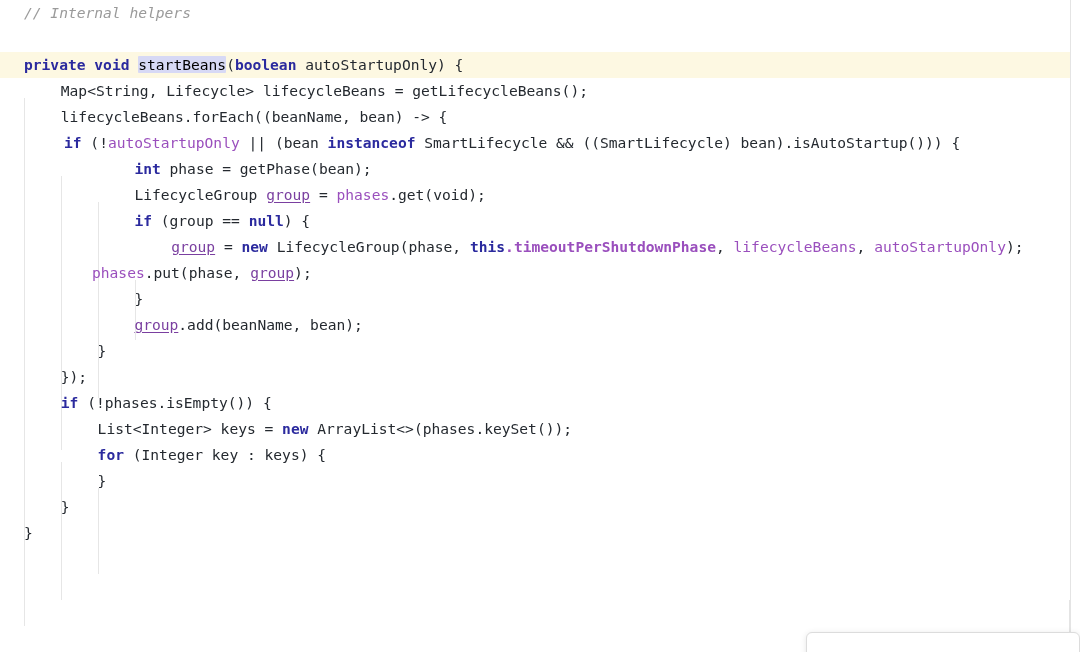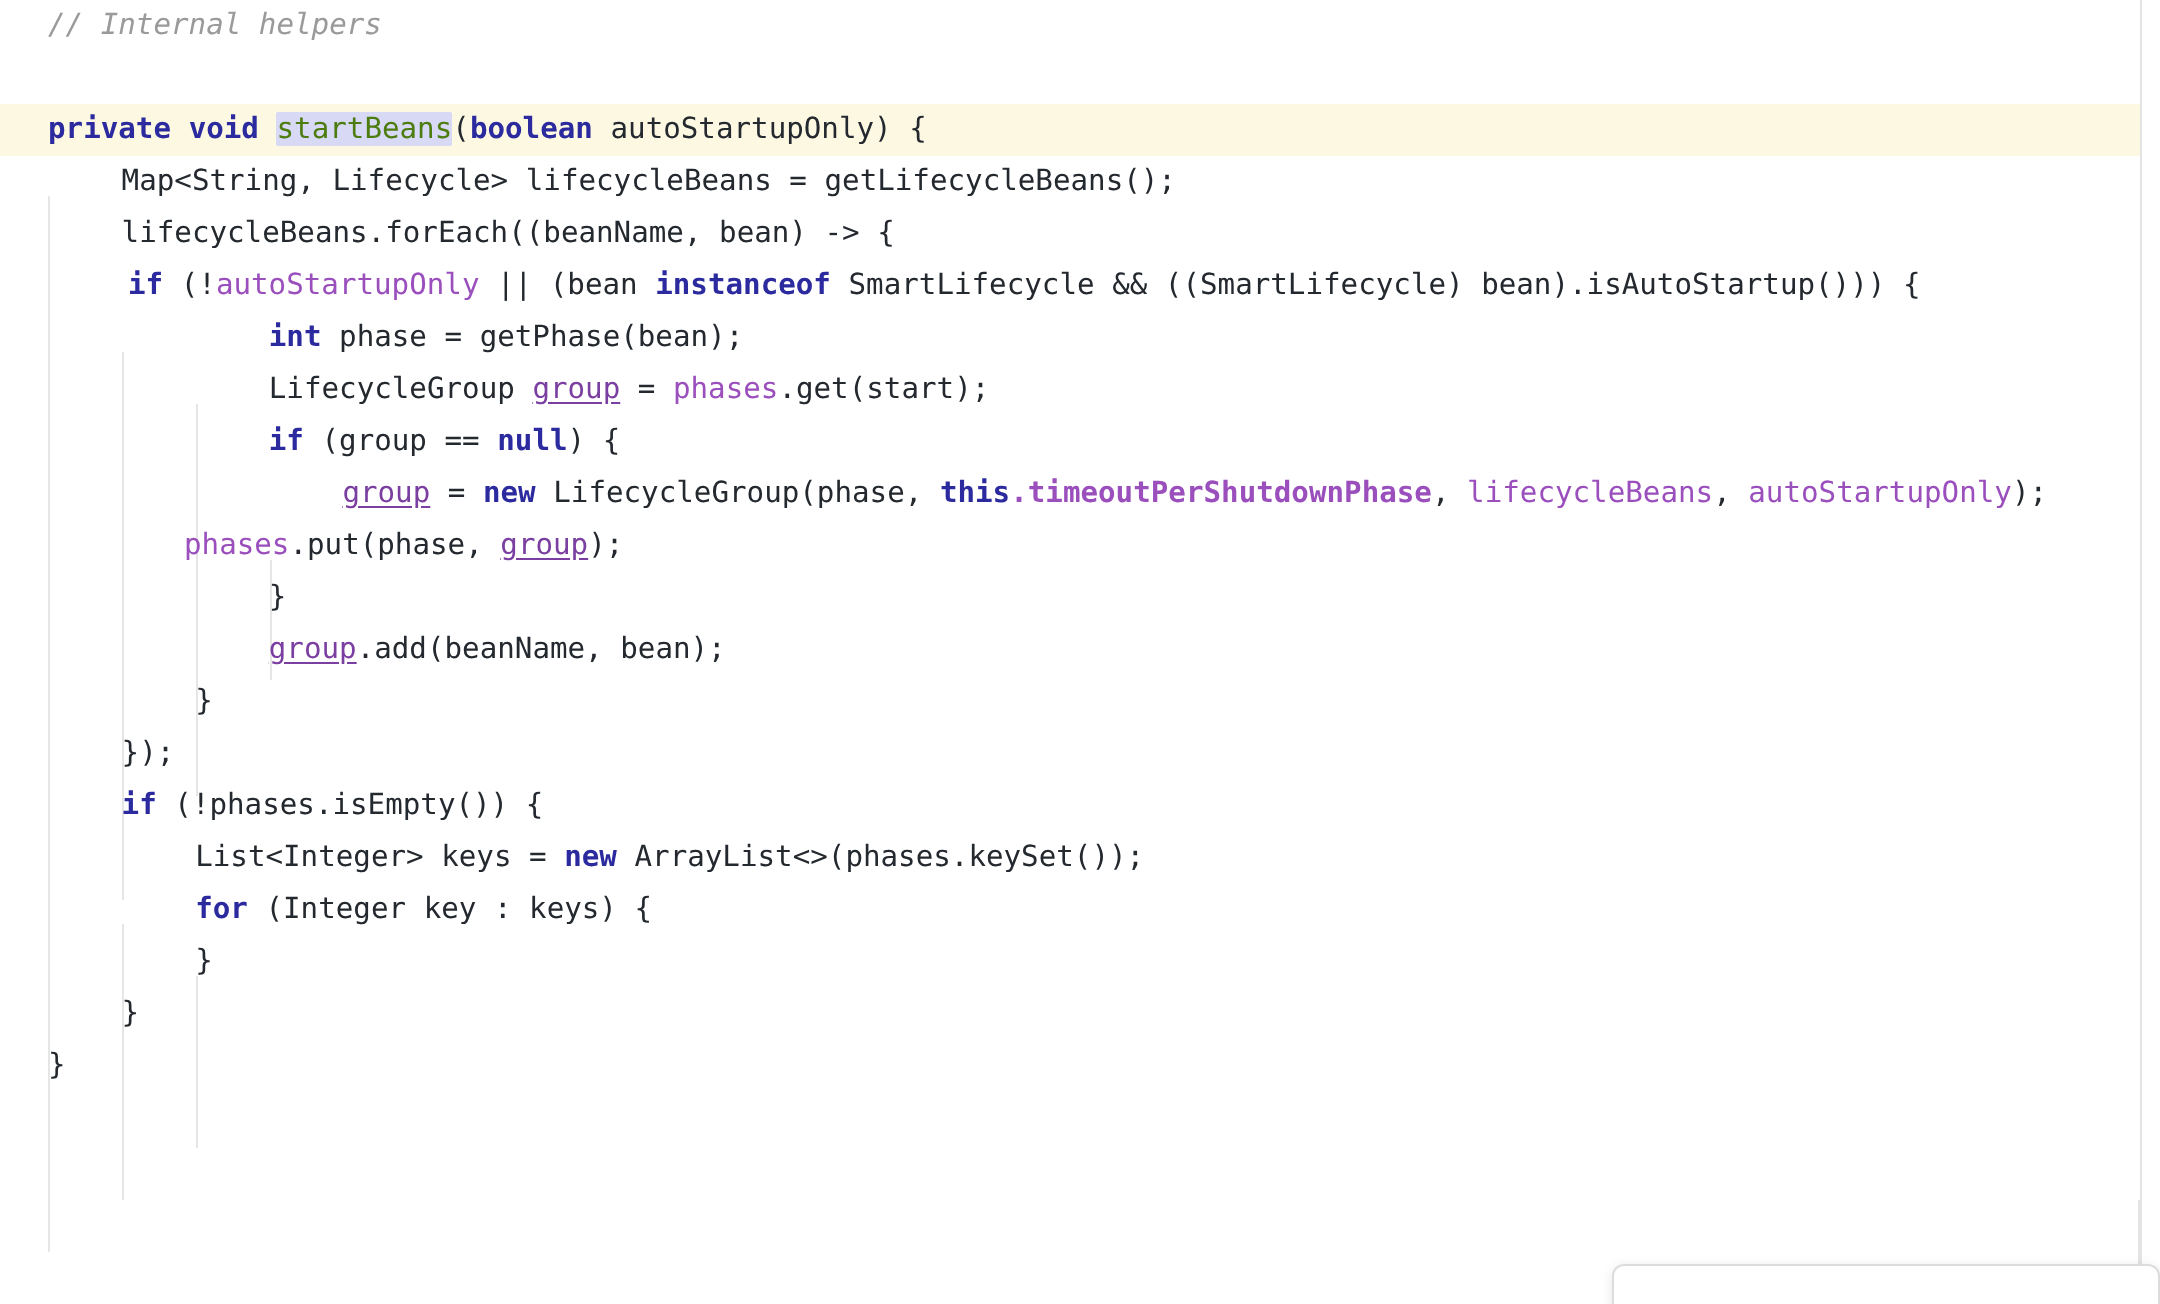--- a/index.html
+++ b/index.html
@@ -74,21 +74,21 @@
 
   
   .tok-comment  { color: #9a9a9a; font-style: italic; }
   .tok-kw       { color: #2b2a9e; font-weight: bold; }
   .tok-plain    { color: #24292f; }
   .tok-field    { color: #9a4fbd; }
   .tok-field-b  { color: #9a4fbd; font-weight: bold; }
   .tok-param    { color: #9a4fbd; }
   .tok-local-u  { color: #7a3fa0; text-decoration: underline; text-underline-offset: 2px; }
   .tok-static-i { color: #24292f; font-style: italic; }
-  .tok-decl     { color: #4d7c0f; margin-top: 29px; }
+  .tok-decl     { color: #000000; margin-top: 29px; }
 
   .sel-highlight {
     background: #d7d9f5;
     border-radius: 1px;
   }
 
   
   #bottom-popup {
     position: absolute;
     left: 806px;
@@ -154,21 +154,21 @@
         <div class="guide" style="left: 135px; top: 280px; height: 60px;"></div>
       </div>
     <div id="code-lines">
         <div class="code-line"><span style="padding-left: 0px;"><span class="tok-comment">// Internal helpers</span></span></div>
         <div class="code-line"><span style="padding-left: 0px;">&nbsp;</span></div>
         <div class="code-line highlighted"><span style="padding-left: 0px;"><span class="tok-kw">private</span><span class="tok-plain"> </span><span class="tok-kw">void</span><span class="tok-plain"> </span><span class="tok-decl sel-highlight">startBeans</span><span class="tok-plain">(</span><span class="tok-kw">boolean</span><span class="tok-plain"> </span><span class="tok-plain">autoStartupOnly</span><span class="tok-plain">) {</span></span></div>
         <div class="code-line"><span style="padding-left: 36.8px;"><span class="tok-plain">Map&lt;String, Lifecycle&gt; lifecycleBeans = getLifecycleBeans();</span></span></div>
         <div class="code-line"><span style="padding-left: 36.8px;"><span class="tok-plain">lifecycleBeans.forEach((beanName, bean) -&gt; {</span></span></div>
         <div class="code-line"><span style="padding-left: 40px;"><span class="tok-kw">if</span><span class="tok-plain"> (!</span><span class="tok-param">autoStartupOnly</span><span class="tok-plain"> || (bean </span><span class="tok-kw">instanceof</span><span class="tok-plain"> SmartLifecycle &amp;&amp; ((SmartLifecycle) bean).isAutoStartup())) {</span></span></div>
         <div class="code-line"><span style="padding-left: 110.4px;"><span class="tok-kw">int</span><span class="tok-plain"> phase = getPhase(bean);</span></span></div>
-        <div class="code-line"><span style="padding-left: 110.4px;"><span class="tok-plain">LifecycleGroup </span><span class="tok-local-u">group</span><span class="tok-plain"> = </span><span class="tok-field">phases</span><span class="tok-plain">.get(start);</span></span></div>
+        <div class="code-line"><span style="padding-left: 110.4px;"><span class="tok-plain">LifecycleGroup </span><span class="tok-local-u">group</span><span class="tok-plain"> = </span><span class="tok-field">phases</span><span class="tok-plain">.get(void);</span></span></div>
         <div class="code-line"><span style="padding-left: 110.4px;"><span class="tok-kw">if</span><span class="tok-plain"> (group == </span><span class="tok-kw">null</span><span class="tok-plain">) {</span></span></div>
         <div class="code-line"><span style="padding-left: 147.2px;"><span class="tok-local-u">group</span><span class="tok-plain"> = </span><span class="tok-kw">new</span><span class="tok-plain"> LifecycleGroup(phase, </span><span class="tok-kw">this</span><span class="tok-field-b">.timeoutPerShutdownPhase</span><span class="tok-plain">, </span><span class="tok-param">lifecycleBeans</span><span class="tok-plain">, </span><span class="tok-param">autoStartupOnly</span><span class="tok-plain">);</span></span></div>
         <div class="code-line"><span style="padding-left: 68px;"><span class="tok-field">phases</span><span class="tok-plain">.put(phase, </span><span class="tok-local-u">group</span><span class="tok-plain">);</span></span></div>
         <div class="code-line"><span style="padding-left: 110.4px;"><span class="tok-plain">}</span></span></div>
         <div class="code-line"><span style="padding-left: 110.4px;"><span class="tok-local-u">group</span><span class="tok-plain">.add(beanName, bean);</span></span></div>
         <div class="code-line"><span style="padding-left: 73.6px;"><span class="tok-plain">}</span></span></div>
         <div class="code-line"><span style="padding-left: 36.8px;"><span class="tok-plain">});</span></span></div>
         <div class="code-line"><span style="padding-left: 36.8px;"><span class="tok-kw">if</span><span class="tok-plain"> (!phases.isEmpty()) {</span></span></div>
         <div class="code-line"><span style="padding-left: 73.6px;"><span class="tok-plain">List&lt;Integer&gt; keys = </span><span class="tok-kw">new</span><span class="tok-plain"> ArrayList&lt;&gt;(phases.keySet());</span></span></div>
         <div class="code-line"><span style="padding-left: 73.6px;"><span class="tok-kw">for</span><span class="tok-plain"> (Integer key : keys) {</span></span></div>

